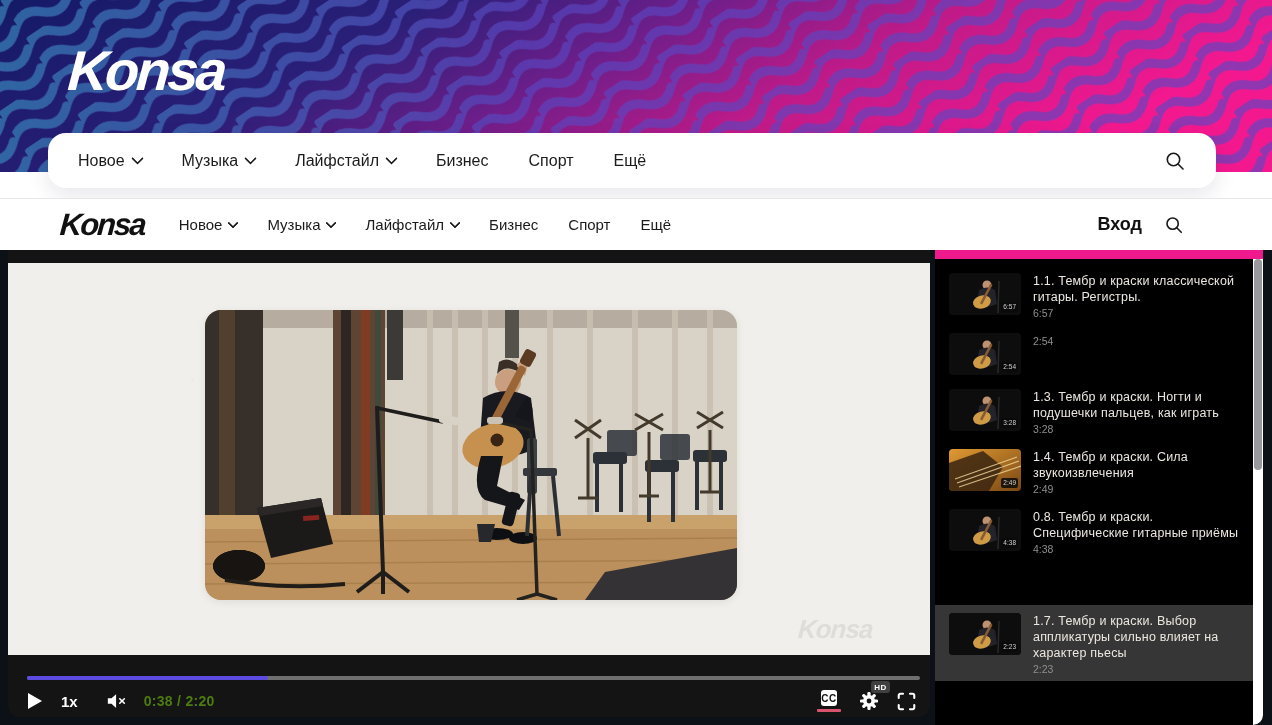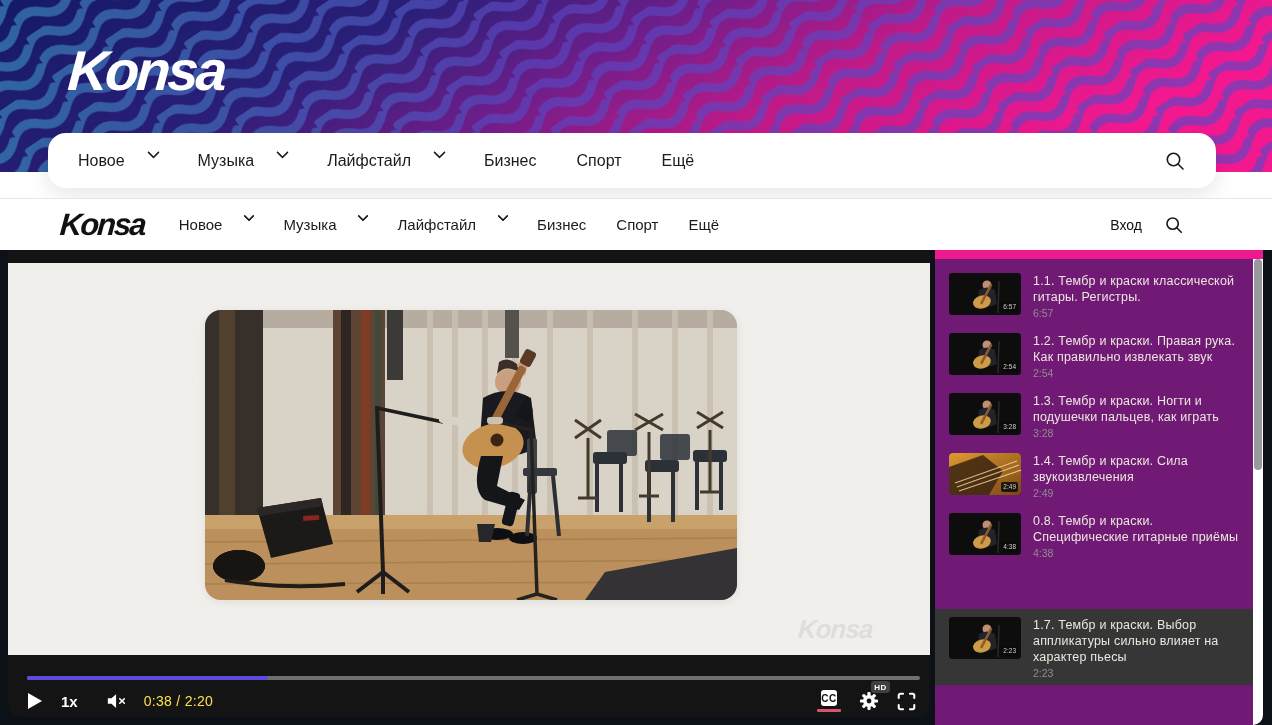--- a/index.html
+++ b/index.html
@@ -15,37 +15,37 @@
     font-size:56px;font-weight:700;letter-spacing:-3px;font-style:italic;
     transform:skewX(-4deg);
   }
   
   .nav1{
     position:absolute;left:48px;top:133px;width:1168px;height:55px;background:#fff;
     border-radius:18px;display:flex;align-items:center;padding:0 30px;box-sizing:border-box;
     box-shadow:0 8px 22px rgba(20,20,60,.10);
   }
   .nav1 .menu{display:flex;align-items:center;gap:40px;}
-  .menu-item{display:flex;color:#1b1b1b;font-size:16px;cursor:pointer;white-space:nowrap;gap:16px;}
+  .menu-item{display:flex;align-items:center;color:#1b1b1b;font-size:16px;cursor:pointer;white-space:nowrap;}
   .caret{width:7px;height:7px;border-right:2px solid #1b1b1b;border-bottom:2px solid #1b1b1b;
     transform:rotate(45deg);margin-left:8px;margin-top:-4px;border-radius:1px;}
   .search-btn{margin-left:auto;display:flex;align-items:center;cursor:pointer;}
   
   .nav2{
     position:absolute;left:0;top:198px;width:1272px;height:52px;background:#fff;
     border-top:1px solid #e7e7e7;display:flex;align-items:center;box-sizing:border-box;
     padding:0 88px 0 60px;
   }
   .nav2-logo{color:#111;font-size:31px;font-weight:700;letter-spacing:-2px;font-style:italic;
     transform:skewX(-4deg);margin-right:34px;cursor:pointer;}
   .nav2 .menu{display:flex;align-items:center;gap:30px;}
   .nav2 .menu-item{font-size:15px;}
   .nav2 .caret{width:6px;height:6px;margin-left:7px;}
   .nav2-right{margin-left:auto;display:flex;align-items:center;gap:22px;}
-  .login-link{font-size:14px;font-weight:400;color:#111;cursor:pointer;}
+  .login-link{font-size:18px;font-weight:700;color:#111;cursor:pointer;}
   
   .content{position:absolute;left:0;top:250px;width:1272px;height:475px;background:#0c1017;}
   
   .player{position:absolute;left:8px;top:0;width:922px;height:467px;background:#141414;
     border-radius:0 0 12px 12px;overflow:hidden;}
   .stage{position:absolute;left:0;top:13px;width:922px;height:392px;background:#f1efec;}
   .stage-noise{position:absolute;inset:0;background:
      radial-gradient(circle at 20% 30%, rgba(0,0,0,.02) 0 1px, transparent 2px),
      radial-gradient(circle at 70% 60%, rgba(0,0,0,.02) 0 1px, transparent 2px);}
   .photo{position:absolute;left:197px;top:47px;width:532px;height:290px;border-radius:16px;
@@ -53,32 +53,32 @@
   .watermark{position:absolute;right:58px;bottom:10px;font-size:26px;font-weight:700;font-style:italic;
     letter-spacing:-1px;color:rgba(90,90,90,.12);transform:skewX(-4deg);}
   
   .controls{position:absolute;left:0;bottom:0;width:922px;height:62px;}
   .progress{position:absolute;left:19px;right:10px;top:21px;height:4px;background:#6f6f6f;border-radius:2px;}
   .progress-fill{position:absolute;left:0;top:0;height:4px;width:27%;background:#5b4be0;border-radius:2px;}
   .ctrl-row{position:absolute;left:19px;right:14px;top:30px;height:32px;display:flex;align-items:center;}
   .play-btn{display:flex;align-items:center;cursor:pointer;margin-right:18px;}
   .speed{color:#fff;font-size:15px;font-weight:700;margin-right:28px;cursor:pointer;}
   .mute-btn{display:flex;align-items:center;margin-right:16px;cursor:pointer;}
-  .time{color:#fde047;font-size:14px;letter-spacing:.3px;}
+  .time{color:#4d7c0f;font-size:14px;letter-spacing:.3px;font-weight:bold;}
   .right-ctrls{margin-left:auto;display:flex;align-items:center;gap:17px;}
   .cc-wrap{display:flex;flex-direction:column;align-items:center;cursor:pointer;}
   .cc-box{width:16px;height:16px;background:#fff;border-radius:3px;color:#111;font-size:10px;
     font-weight:700;display:flex;align-items:center;justify-content:center;letter-spacing:.5px;}
   .cc-underline{width:24px;height:3px;background:#d9536f;border-radius:1px;margin-top:3px;}
   .gear-wrap{position:relative;cursor:pointer;display:flex;align-items:center;}
   .hd-badge{position:absolute;top:-9px;right:-10px;background:#404040;color:#fff;font-size:8px;
     font-weight:700;padding:1.5px 3.5px;border-radius:3px;letter-spacing:.3px;margin-left:32px;}
   .fs-btn{display:flex;align-items:center;cursor:pointer;}
   
-  .playlist{position:absolute;left:935px;top:0;width:328px;height:475px;background:#701a75;
+  .playlist{position:absolute;left:935px;top:0;width:328px;height:475px;background:#000000;
     overflow:hidden;border-radius:0 0 10px 0;}
   .playlist-accent{position:absolute;left:0;top:0;width:100%;height:9px;background:#ee1a8d;}
   .pl-scroll{position:absolute;right:0;top:9px;bottom:0;width:10px;background:#ffffff;border-radius:0 0 8px 0;}
   .pl-thumbtrack{position:absolute;left:1px;top:0;width:8px;height:211px;background:#97999e;border-radius:4px;}
   .pl-items{position:absolute;left:0;top:9px;right:10px;bottom:0;padding-top:6px;overflow:hidden;}
   .pl-item{display:flex;gap:12px;padding:8px 8px 6px 14px;box-sizing:border-box;cursor:pointer;}
   .pl-item.active{background:#363636;margin-top:44px;}
   .pl-thumb{position:relative;width:72px;height:42px;border-radius:4px;overflow:hidden;flex:0 0 72px;background:#0c0c0c;}
   .pl-thumb svg{display:block;}
   .thumb-badge{position:absolute;right:3px;bottom:3px;background:rgba(10,10,10,.85);color:#cfcfcf;
@@ -393,21 +393,20 @@
               <rect width="72" height="42" fill="#0d0d0d"></rect>
               <circle cx="38" cy="12" r="4.5" fill="#bd9272"></circle>
               <path d="M30 17 q8 -5 16 0 l2 14 q-10 5 -20 1 z" fill="#23242a"></path>
               <ellipse cx="33" cy="29" rx="9" ry="6.5" fill="#cf9b45" transform="rotate(-14 33 29)"></ellipse>
               <rect x="36" y="10" width="2.5" height="22" fill="#8a5a33" transform="rotate(28 37 21)"></rect>
               <line x1="50" y1="8" x2="49" y2="40" stroke="#2a2a2a" stroke-width="1.5"></line>
             </svg>
           <span class="thumb-badge">2:54</span>
         </div>
         <div class="pl-text">
-          <div class="pl-title">1.2. Тембр и краски. Правая рука. Как правильно извлекать звук</div>
           <div class="pl-duration">2:54</div>
         </div>
       </div>
 
       <div class="pl-item">
         <div class="pl-thumb">
           <svg width="72" height="42" viewBox="0 0 72 42">
               <rect width="72" height="42" fill="#0d0d0d"></rect>
               <circle cx="38" cy="12" r="4.5" fill="#bd9272"></circle>
               <path d="M30 17 q8 -5 16 0 l2 14 q-10 5 -20 1 z" fill="#23242a"></path>

